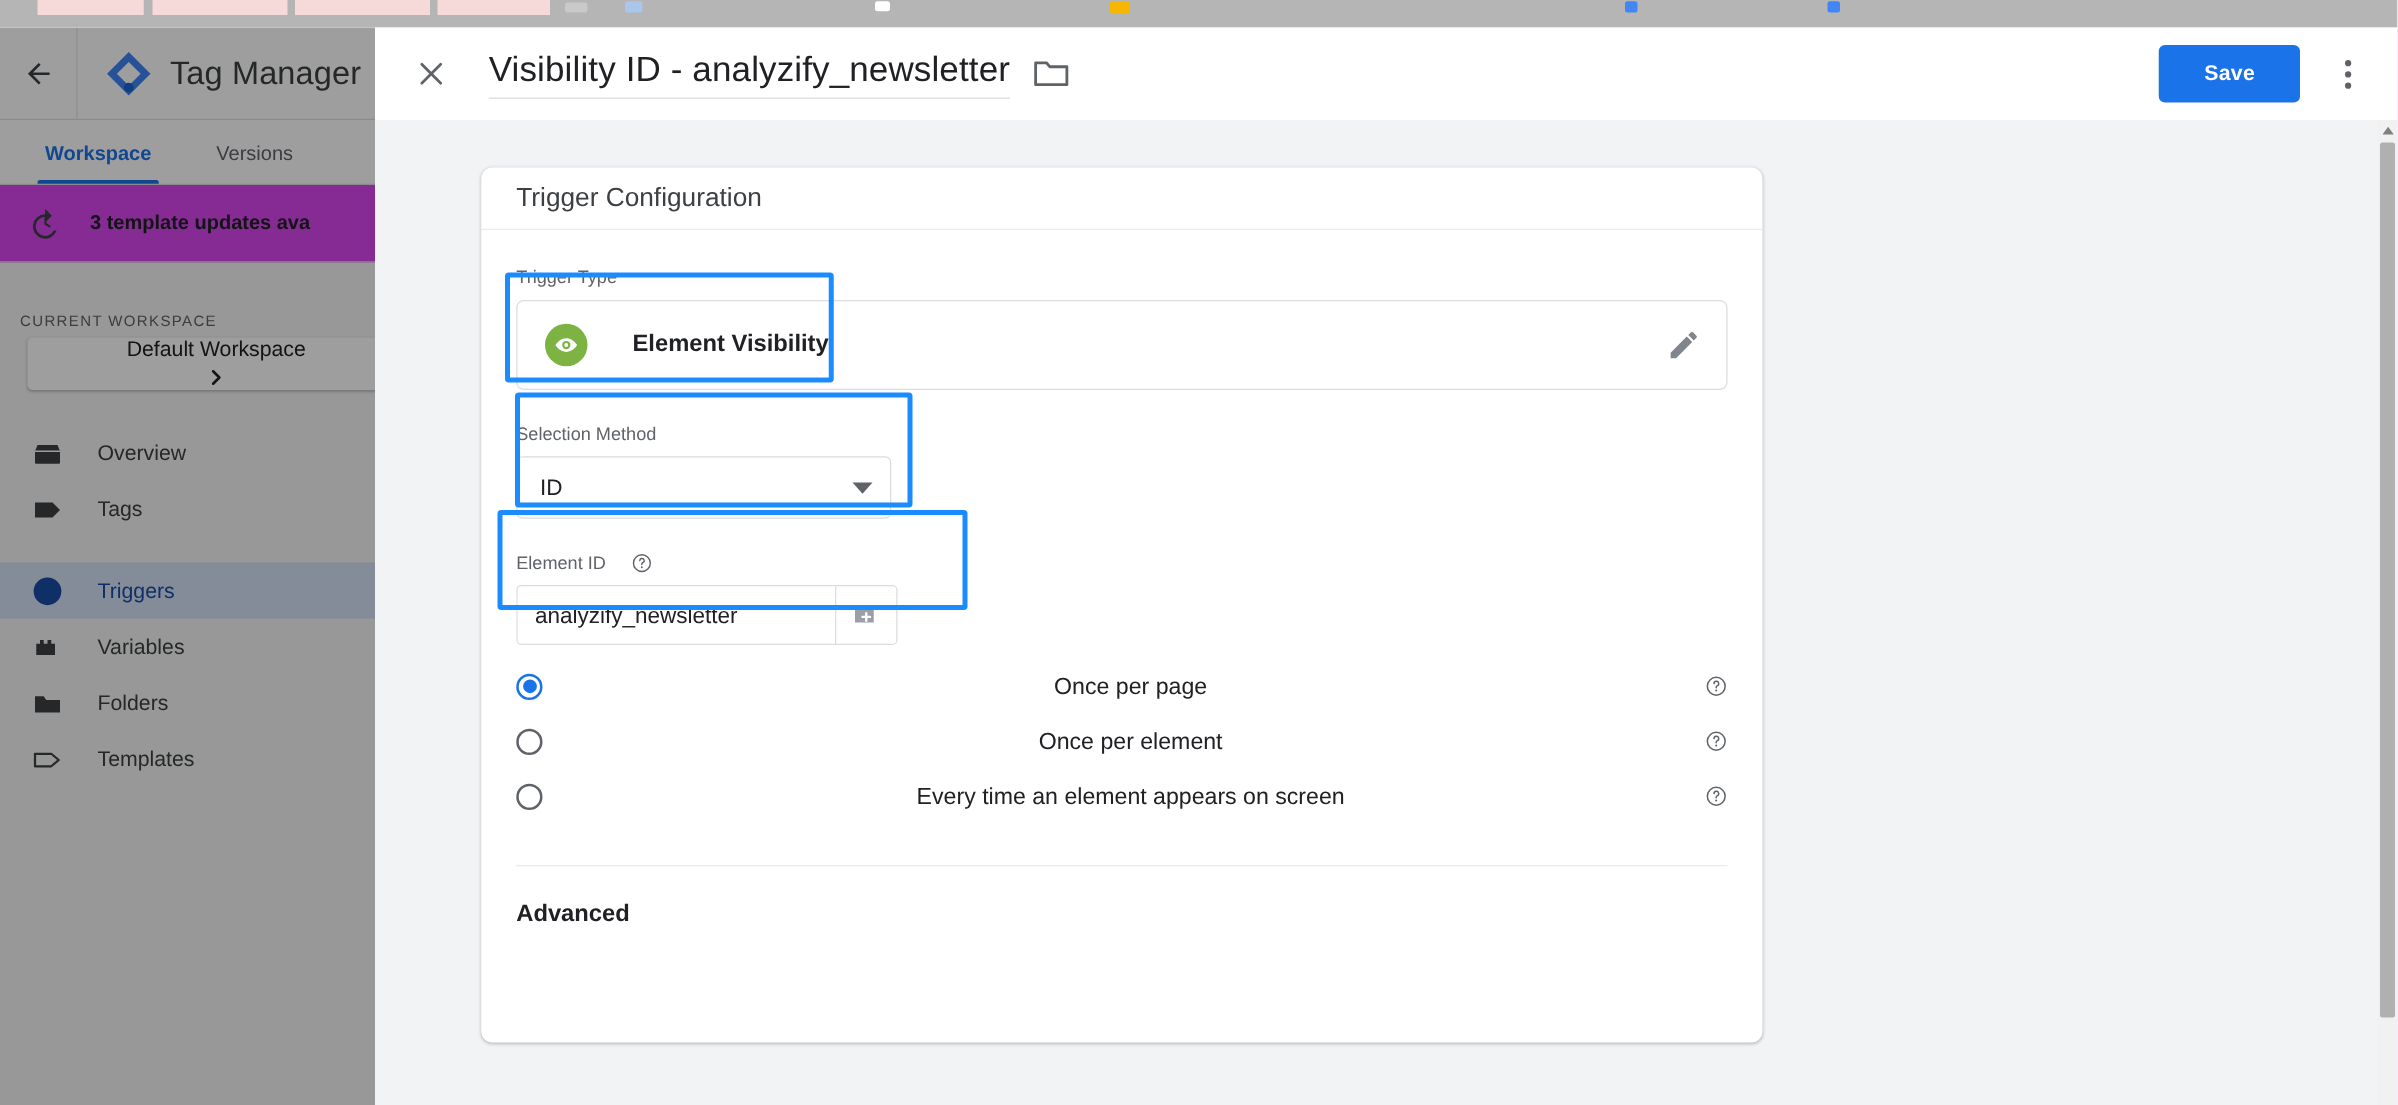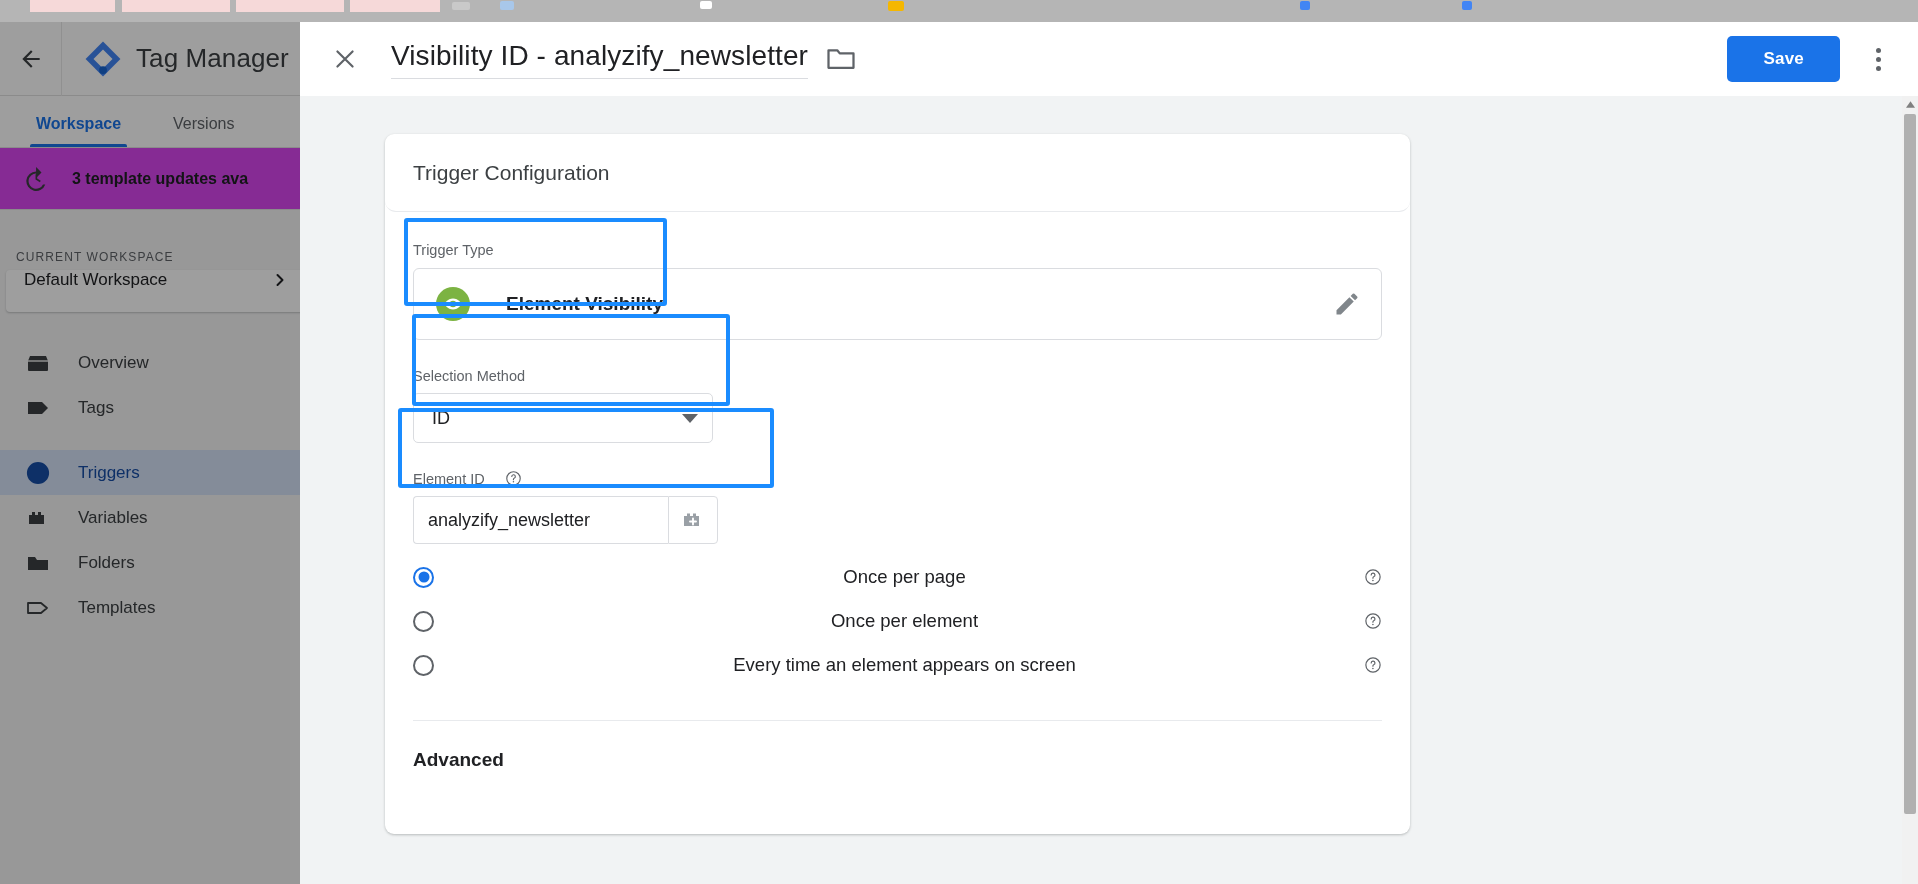--- a/index.html
+++ b/index.html
@@ -69,25 +69,26 @@
     border-bottom: 1px solid #e0e0e0;
   }
   .update-icon { margin-left: 22px; width: 26px; height: 26px; }
   .update-text { margin-left: 24px; font-size: 16px; color: #202124; font-weight: 600; white-space: nowrap; }
 
   .ws-label {
     position: absolute; left: 16px; top: 228px;
     font-size: 12px; letter-spacing: 1.1px; color: #5f6368; font-weight: 500;
   }
   .ws-card {
-    position: absolute; left: 6px; top: 248px; width: 300px; height: 42px;
+    position: absolute; left: 22px; top: 248px; width: 300px; height: 42px;
     background: #ffffff; border-radius: 4px;
     box-shadow: 0 1px 2px rgba(60,64,67,.28);
-    display: flex; justify-content: space-between;
+    display: flex; align-items: center; justify-content: space-between;
     padding: 0 16px 0 18px;
+    flex-direction: column;
   }
   .ws-name { font-size: 17px; color: #202124; white-space: nowrap; }
 
   .navlist { position: absolute; left: 0; top: 318px; width: 300px; }
   .navitem {
     height: 45px; display: flex; align-items: center; padding-left: 26px;
     font-size: 17px; color: #3c4043;
   }
   .navitem .nicon { width: 28px; height: 22px; margin-right: 24px; display: flex; align-items: center; }
   .navitem.selected { background: #d6e2f7; color: #174ea6; margin-top: 20px; }
@@ -130,23 +131,23 @@
     background: #f1f3f4; overflow: hidden;
   }
 
   .card {
     position: absolute; left: 85px; top: 38px; width: 1025px;
     background: #ffffff; border-radius: 9px;
     box-shadow: 0 1px 3px rgba(60,64,67,.2), 0 1px 2px rgba(60,64,67,.12);
     min-height: 700px;
   }
   .card-head {
-    height: 78px; display: flex; align-items: center; padding-left: 28px;
+    height: 50px; display: flex; align-items: center; padding-left: 28px;
     border-bottom: 1px solid #e8eaed;
-    font-size: 21px; color: #3c4043; border-radius: 11px;
+    font-size: 21px; color: #3c4043;
   }
   .card-body { padding: 30px 28px 28px 28px; position: relative; }
 
   .field-label { font-size: 14.5px; color: #5f6368; margin-bottom: 10px; }
 
   .type-row {
     height: 72px; border: 1px solid #dadce0; border-radius: 6px;
     display: flex; align-items: center; padding: 0 20px 0 22px;
     background: #ffffff;
   }

